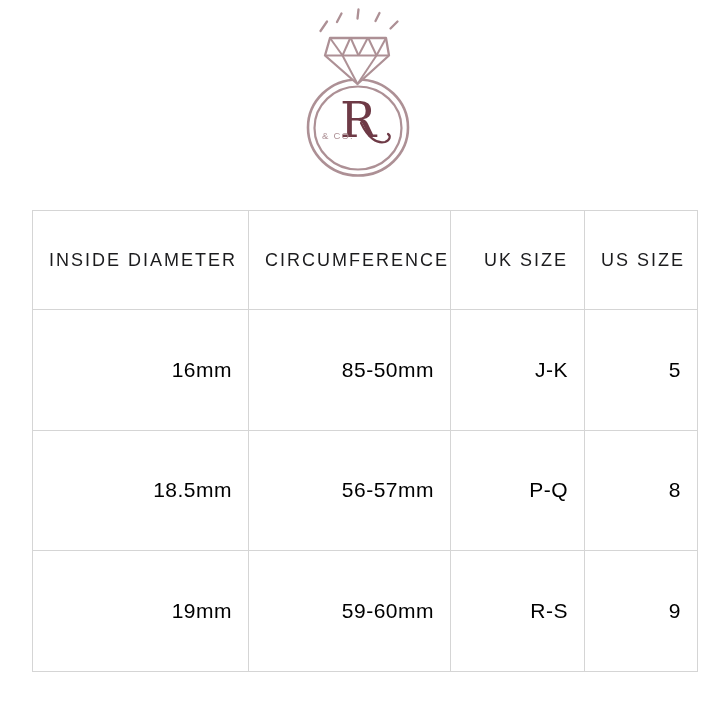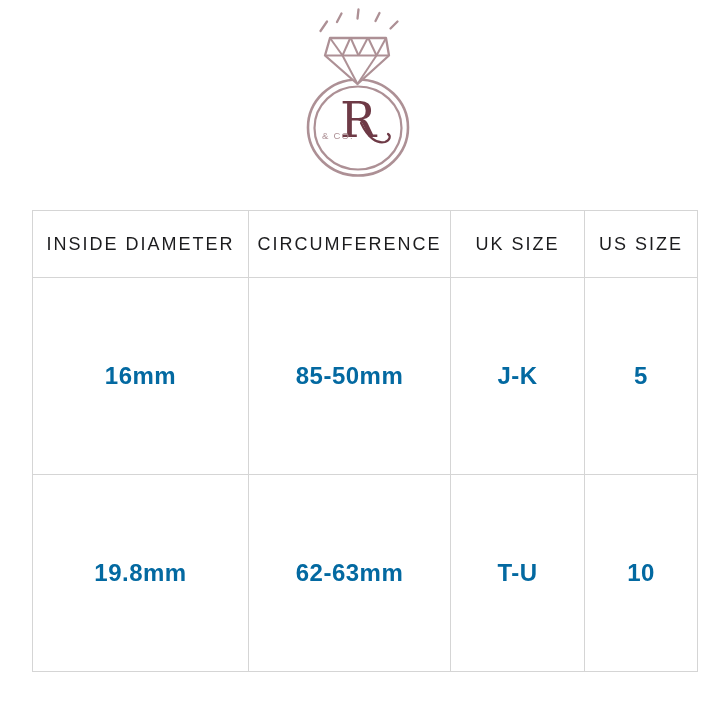--- a/index.html
+++ b/index.html
@@ -17,39 +17,39 @@
   }
 
   table.size-table {
     position: absolute; left: 32px; top: 210px;
     width: 665px; height: 462px;
     border-collapse: collapse;
     table-layout: fixed;
   }
   .size-table th, .size-table td {
     border: 1px solid #d5d5d5;
-    text-align: center;
+    text-align: right;
     vertical-align: middle;
-    padding: 0;
+    padding: 16px;
     white-space: nowrap;
     overflow: hidden;
   }
   .size-table th {
     height: 66px;
     font-size: 18px;
     font-weight: 500;
     letter-spacing: 2px;
     color: #1c1c1e;
   }
   .size-table td {
     height: 66px;
-    font-size: 24px;
-    font-weight: 700;
+    font-size: 21px;
+    font-weight: 400;
     letter-spacing: 0.5px;
-    color: #0369a1;
+    color: #000000;
   }
   col.c1 { width: 216px; }
   col.c2 { width: 202px; }
   col.c3 { width: 134px; }
   col.c4 { width: 113px; }
 </style>
 </head>
 <body>
 
 <div class="page">
@@ -105,21 +105,27 @@
       </tr>
     </thead>
     <tbody>
         <tr>
           <td>16mm</td>
           <td>85-50mm</td>
           <td>J-K</td>
           <td>5</td>
         </tr>
         <tr>
-          <td>19.8mm</td>
-          <td>62-63mm</td>
-          <td>T-U</td>
-          <td>10</td>
+          <td>18.5mm</td>
+          <td>56-57mm</td>
+          <td>P-Q</td>
+          <td>8</td>
+        </tr>
+        <tr>
+          <td>19mm</td>
+          <td>59-60mm</td>
+          <td>R-S</td>
+          <td>9</td>
         </tr>
       </tbody>
   </table>
 
 </div>
 
 </body></html>

